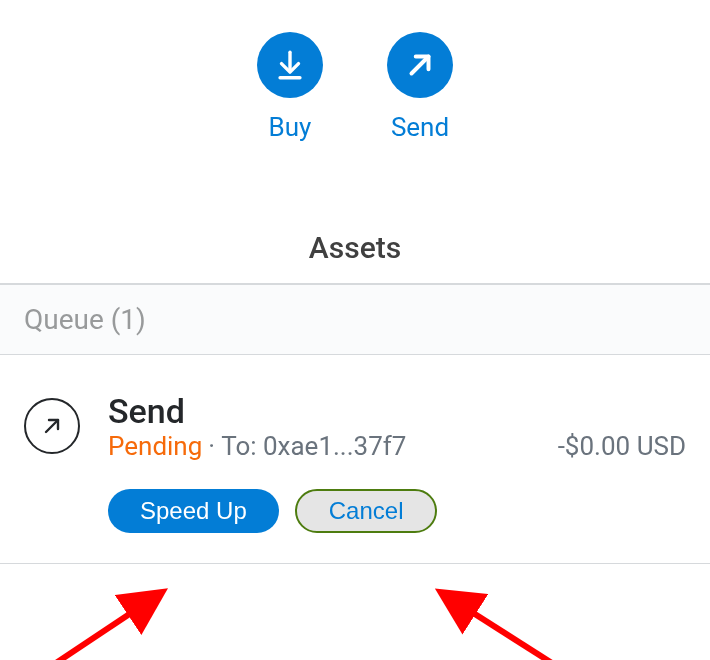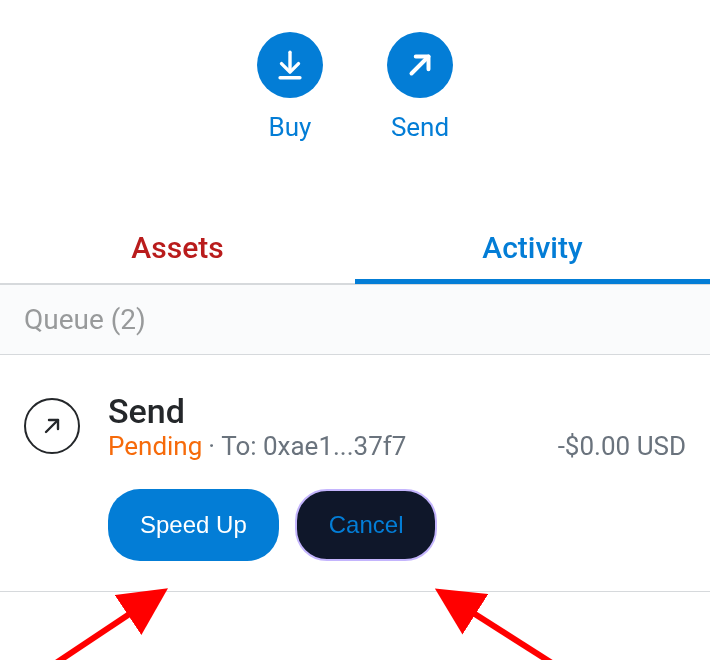--- a/index.html
+++ b/index.html
@@ -43,21 +43,21 @@
       display: flex;
       margin-top: 60px;
       border-bottom: 1px solid #d6d9dc;
     }
     .tab {
       flex: 1;
       text-align: center;
       padding: 18px 0;
       font-size: 30px;
       font-weight: 500;
-      color: #b91c1c;
+      color: #404040;
       cursor: pointer;
       position: relative;
     }
     .tab.active {
       color: #037dd6;
     }
     .tab.active::after {
       content: "";
       position: absolute;
       left: 0;
@@ -135,39 +135,39 @@
       font-size: 26px;
       color: #6a737d;
     }
     .tx-buttons {
       display: flex;
       gap: 16px;
       margin-top: 28px;
       margin-left: 84px;
     }
     .btn {
-      height: 72px;
+      height: 44px;
       padding: 0 32px;
       border-radius: 32px;
       font-size: 24px;
       font-weight: 500;
       display: flex;
       align-items: center;
       justify-content: center;
       cursor: pointer;
       border: none;
     }
     .btn-primary {
       background: #037dd6;
       color: #fff;
     }
     .btn-secondary {
-      background: #0f172a;
+      background: #e5e5e5;
       color: #037dd6;
-      border: 2px solid #c4b5fd;
+      border: 2px solid #4d7c0f;
       text-align: right;
     }
     .annotation-arrow {
       position: absolute;
       pointer-events: none;
     }
   </style>
 </head>
 <body>
 
@@ -188,24 +188,23 @@
         <path d="M6 18L18 6"></path>
         <path d="M9 6h9v9"></path>
       </svg>
     </div>
     <span class="action-label">Send</span>
   </div>
 </div>
 
 <div class="tabs">
   <div class="tab">Assets</div>
-  <div class="tab active">Activity</div>
 </div>
 
-<div class="queue-header">Queue (2)</div>
+<div class="queue-header">Queue (1)</div>
 
 <div class="tx-item">
   <div class="tx-top">
     <div class="tx-icon">
       <svg width="24" height="24" viewBox="0 0 24 24" fill="none" stroke="#24272a" stroke-width="2.4" stroke-linecap="round" stroke-linejoin="round">
         <path d="M6 18L18 6"></path>
         <path d="M9 6h9v9"></path>
       </svg>
     </div>
     <div class="tx-info">

